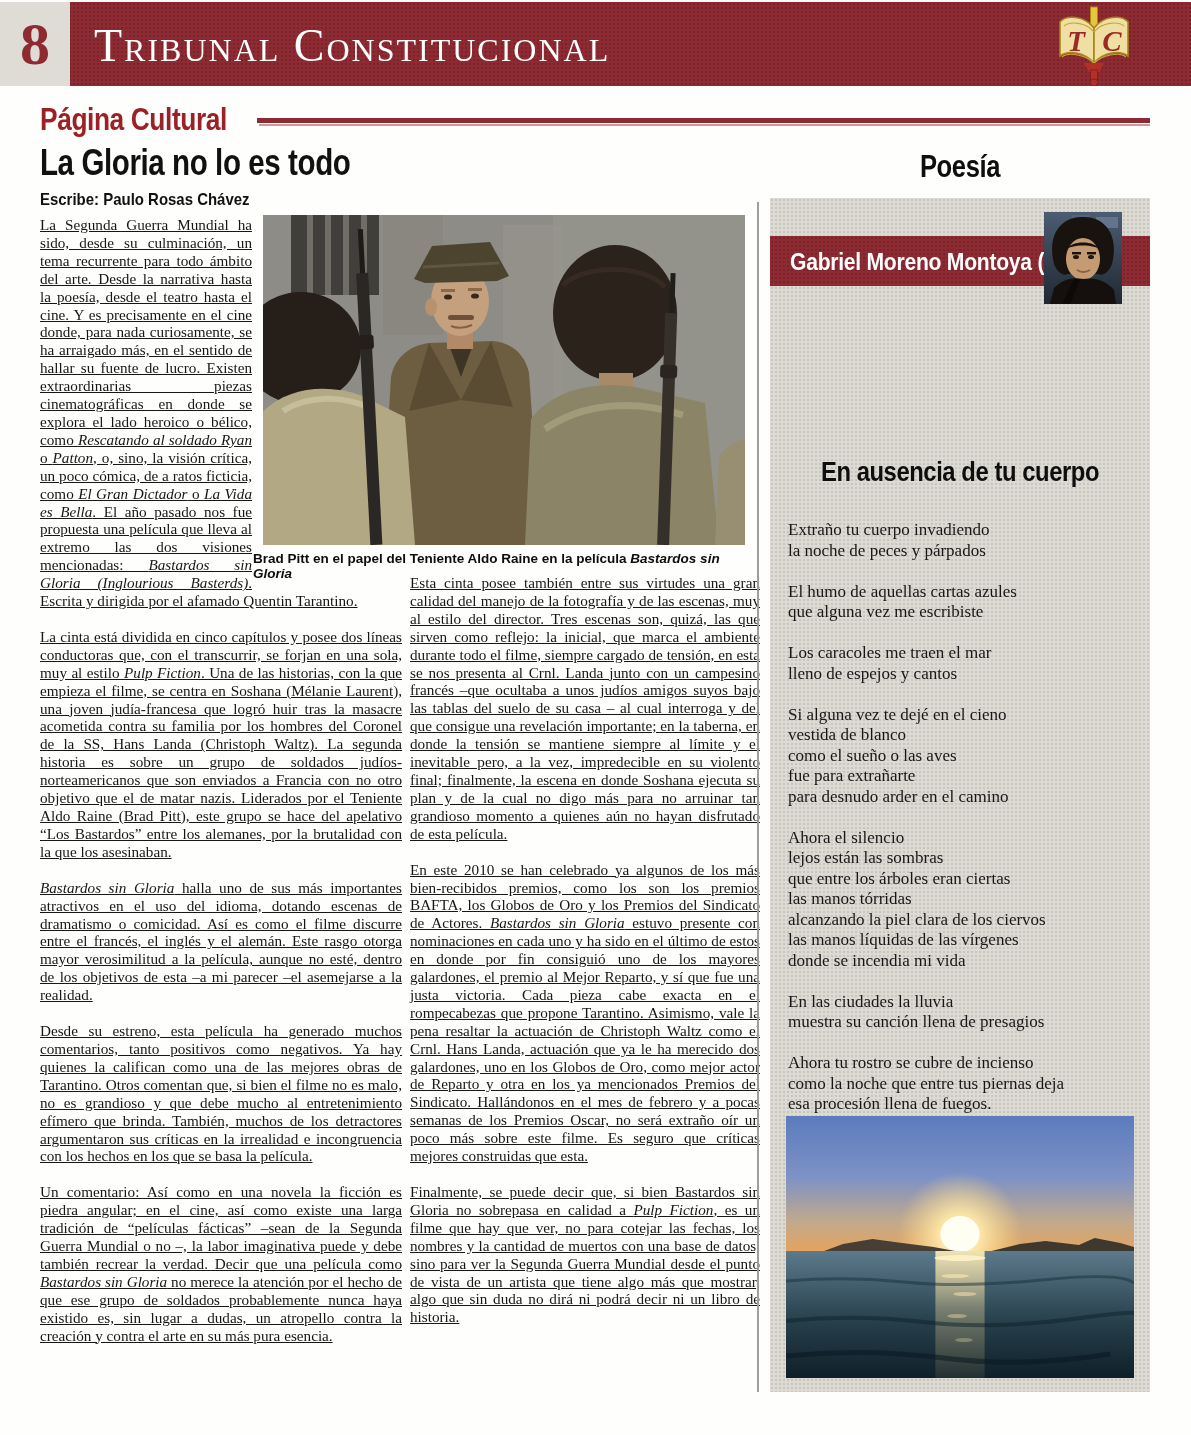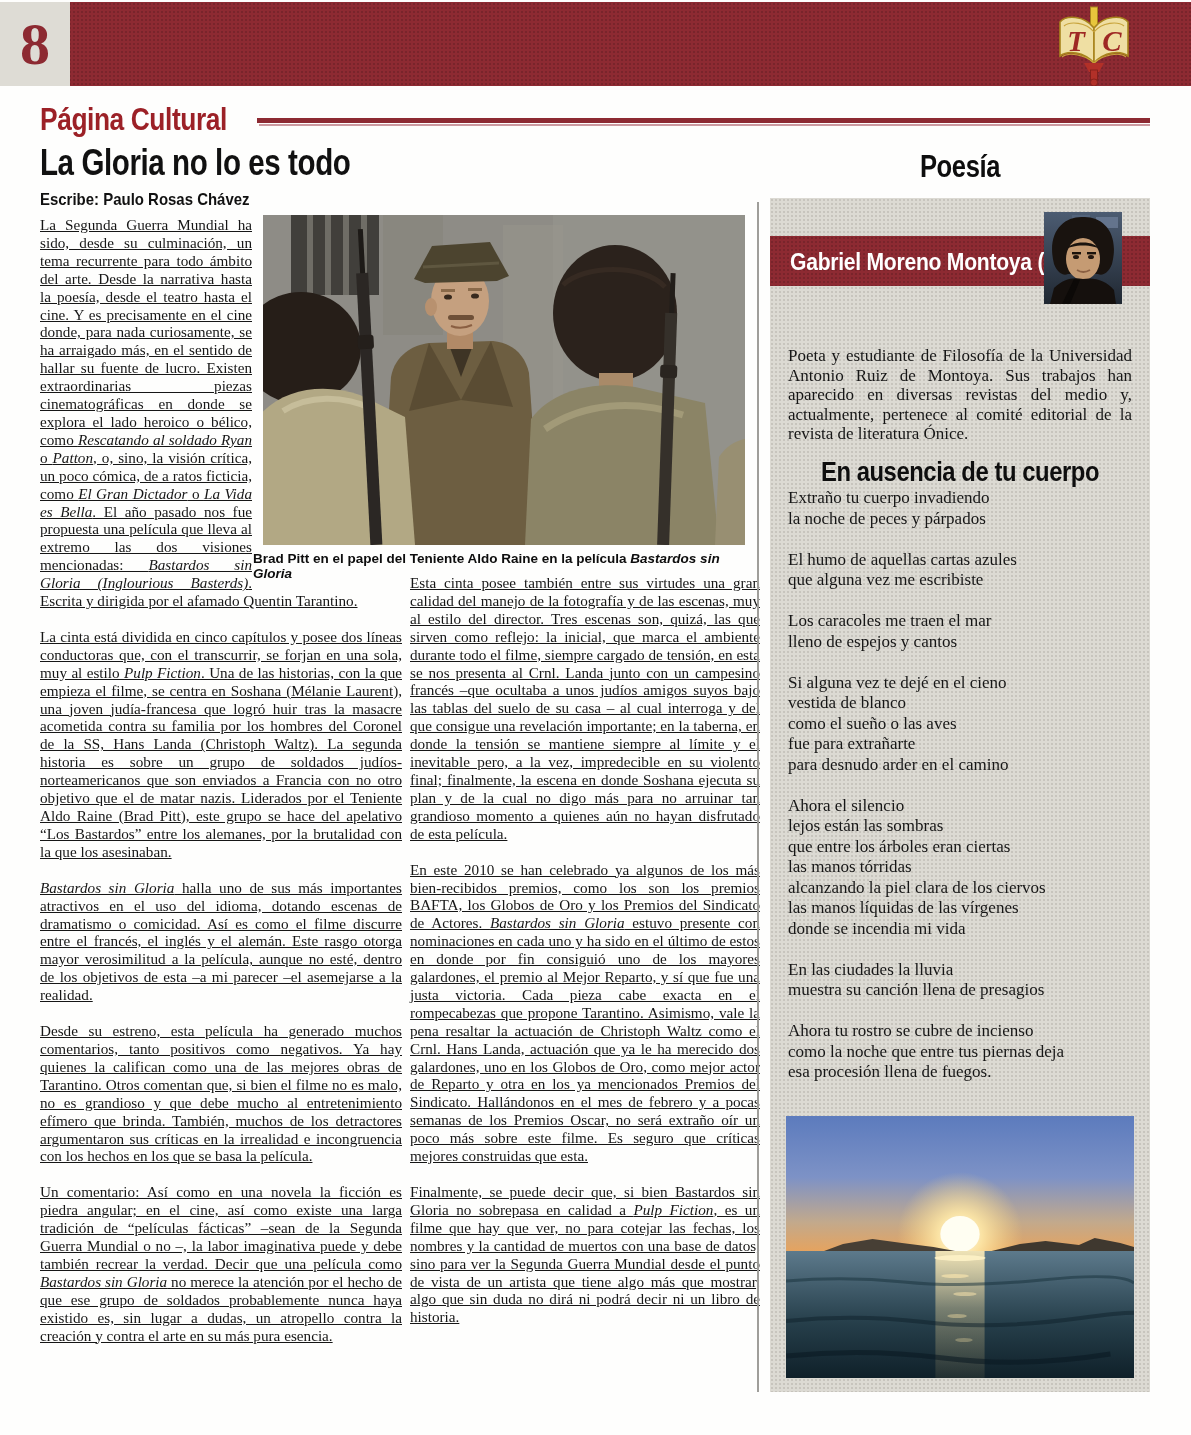--- a/index.html
+++ b/index.html
@@ -85,35 +85,36 @@
   .author-bio{
     position:absolute;left:18px;top:148px;width:344px;
     font-size:17px;line-height:19.6px;text-align:justify;color:#161616;
   }
   .poem-title{
     position:absolute;left:0;top:258px;width:100%;text-align:center;
     font-family:"Liberation Sans",sans-serif;font-weight:bold;font-size:28px;color:#0e0e0e;
     transform:scaleX(.85);transform-origin:center;letter-spacing:-.5px;
   }
   .poem{
-    position:absolute;left:18px;top:290px;width:350px;
+    position:absolute;left:18px;top:322px;width:350px;
     font-size:17px;line-height:20.5px;white-space:pre-line;color:#161616;
   }
   .sunset-photo{position:absolute;left:16px;top:918px;width:348px;height:262px;}
   .sunset-photo svg{display:block;width:100%;height:100%;}
 </style>
 </head>
 <body>
 
 <div class="page">
 
   <div class="masthead-band">
     <div class="page-number-box">
       <span class="page-number">8</span>
     </div>
+    <div class="masthead-title">Tribunal Constitucional</div>
     <div class="tc-logo">
       <svg viewBox="0 0 76 80" xmlns="http://www.w3.org/2000/svg">
         <rect x="34.5" y="1" width="7" height="26" fill="#e7c63c" stroke="#a9861e" stroke-width="1"></rect>
         <path d="M38,22 C28,9 10,9 4,16 L4,50 C12,44 28,46 38,57 Z" fill="#efdfa3" stroke="#a8841c" stroke-width="1.6"></path>
         <path d="M38,22 C48,9 66,9 72,16 L72,50 C64,44 48,46 38,57 Z" fill="#efdfa3" stroke="#a8841c" stroke-width="1.6"></path>
         <path d="M38,26 C30,16 14,15 8,20" fill="none" stroke="#c8a43c" stroke-width="1.2"></path>
         <path d="M38,26 C46,16 62,15 68,20" fill="none" stroke="#c8a43c" stroke-width="1.2"></path>
         <path d="M38,57 C28,48 12,46 6,51" fill="none" stroke="#c8a43c" stroke-width="1.2"></path>
         <path d="M38,57 C48,48 64,46 70,51" fill="none" stroke="#c8a43c" stroke-width="1.2"></path>
         <text x="20" y="45" text-anchor="middle" font-family="Liberation Serif, serif" font-size="29" font-weight="bold" font-style="italic" fill="#9e2824">T</text>
@@ -225,21 +226,20 @@
         <path d="M22,38 C26,28 52,28 56,38 C52,32 26,32 22,38 Z" fill="#19130f"></path>
         <ellipse cx="32" cy="45" rx="3" ry="2" fill="#241811"></ellipse>
         <ellipse cx="47" cy="45" rx="3" ry="2" fill="#241811"></ellipse>
         <rect x="28" y="40" width="9" height="2.4" fill="#1a120c"></rect>
         <rect x="43" y="40" width="9" height="2.4" fill="#1a120c"></rect>
         <path d="M33,58 Q39,62 46,58" stroke="#8a5f42" stroke-width="1.8" fill="none"></path>
         <path d="M6,92 L10,76 C20,67 28,65 39,67 C52,65 62,69 70,78 L72,92 Z" fill="#15100d"></path>
         <path d="M30,67 L18,92 L26,92 L36,68 Z" fill="#0c0907"></path>
       </svg>
     </div>
-    <div class="author-bio">Poeta y estudiante de Filosofía de la Universidad Antonio Ruiz de Montoya. Sus trabajos han aparecido en diversas revistas del medio y, actualmente, pertenece al comité editorial de la revista de literatura Ónice.</div>
     <div class="poem-title">En ausencia de tu cuerpo</div>
     <div class="poem">Extraño tu cuerpo invadiendo
 la noche de peces  y párpados
 
 El humo de aquellas cartas azules
 que alguna vez me escribiste
 
 Los caracoles me traen el mar
 lleno de espejos y cantos
 

